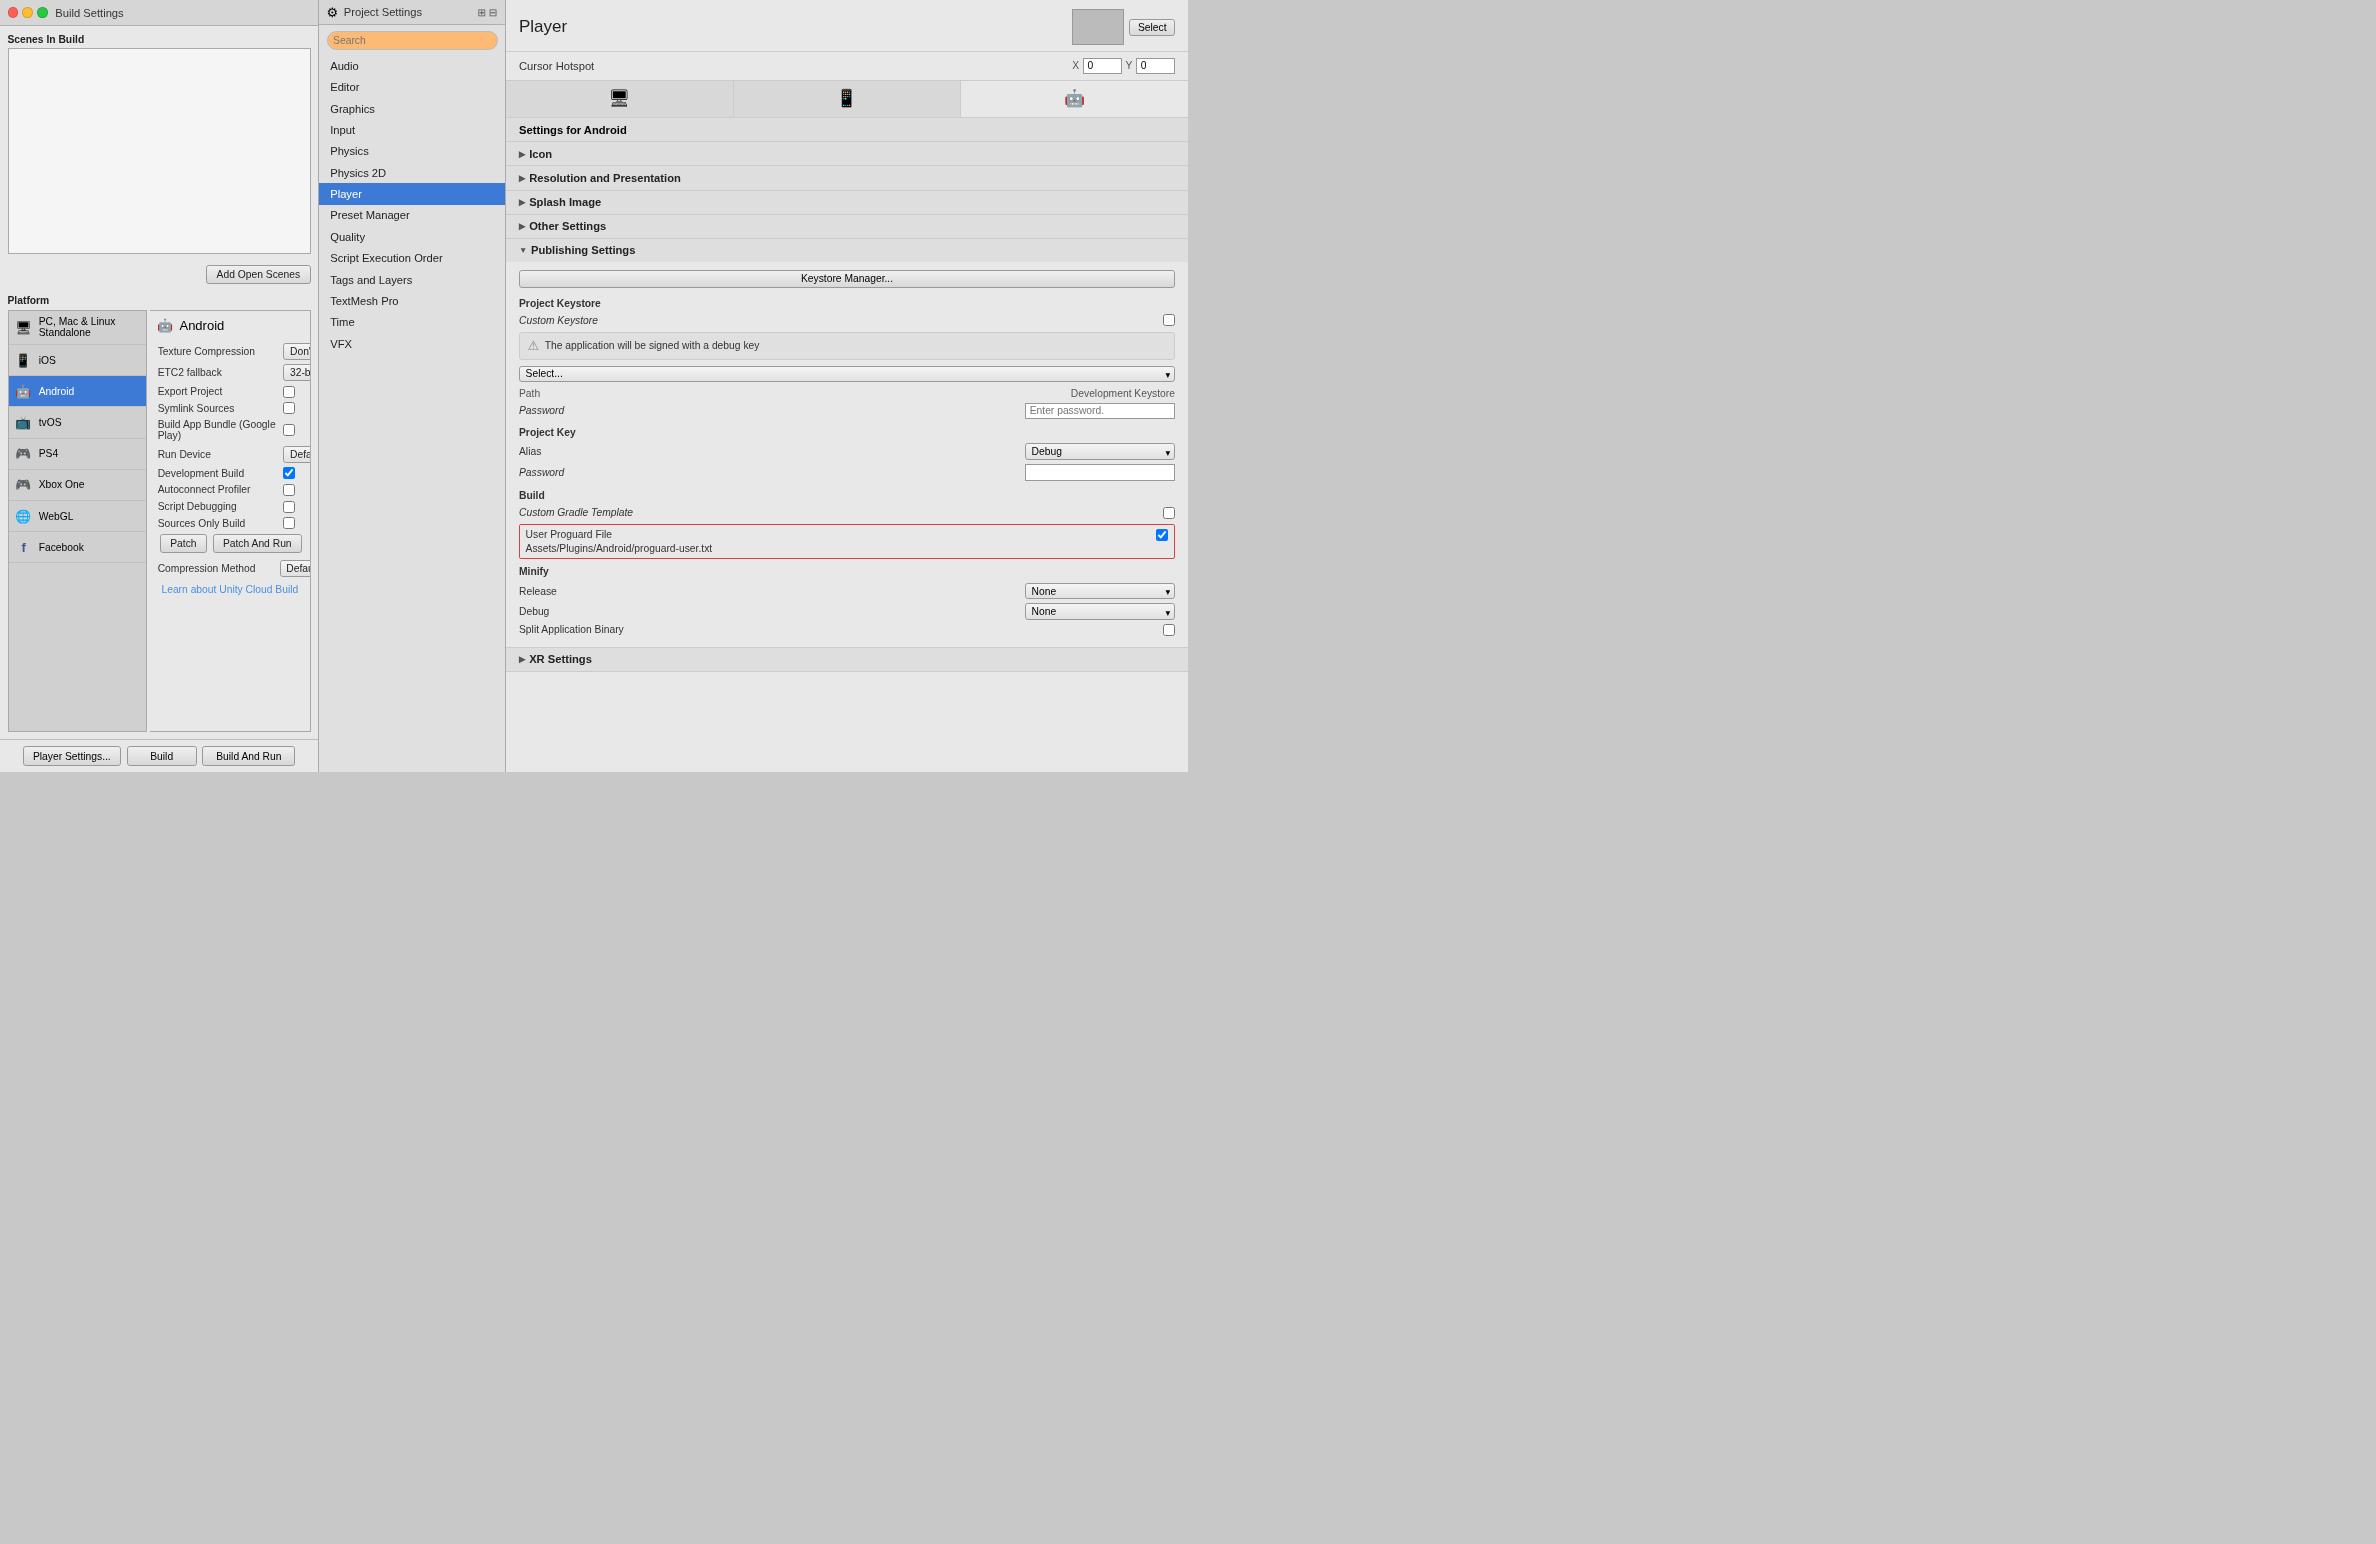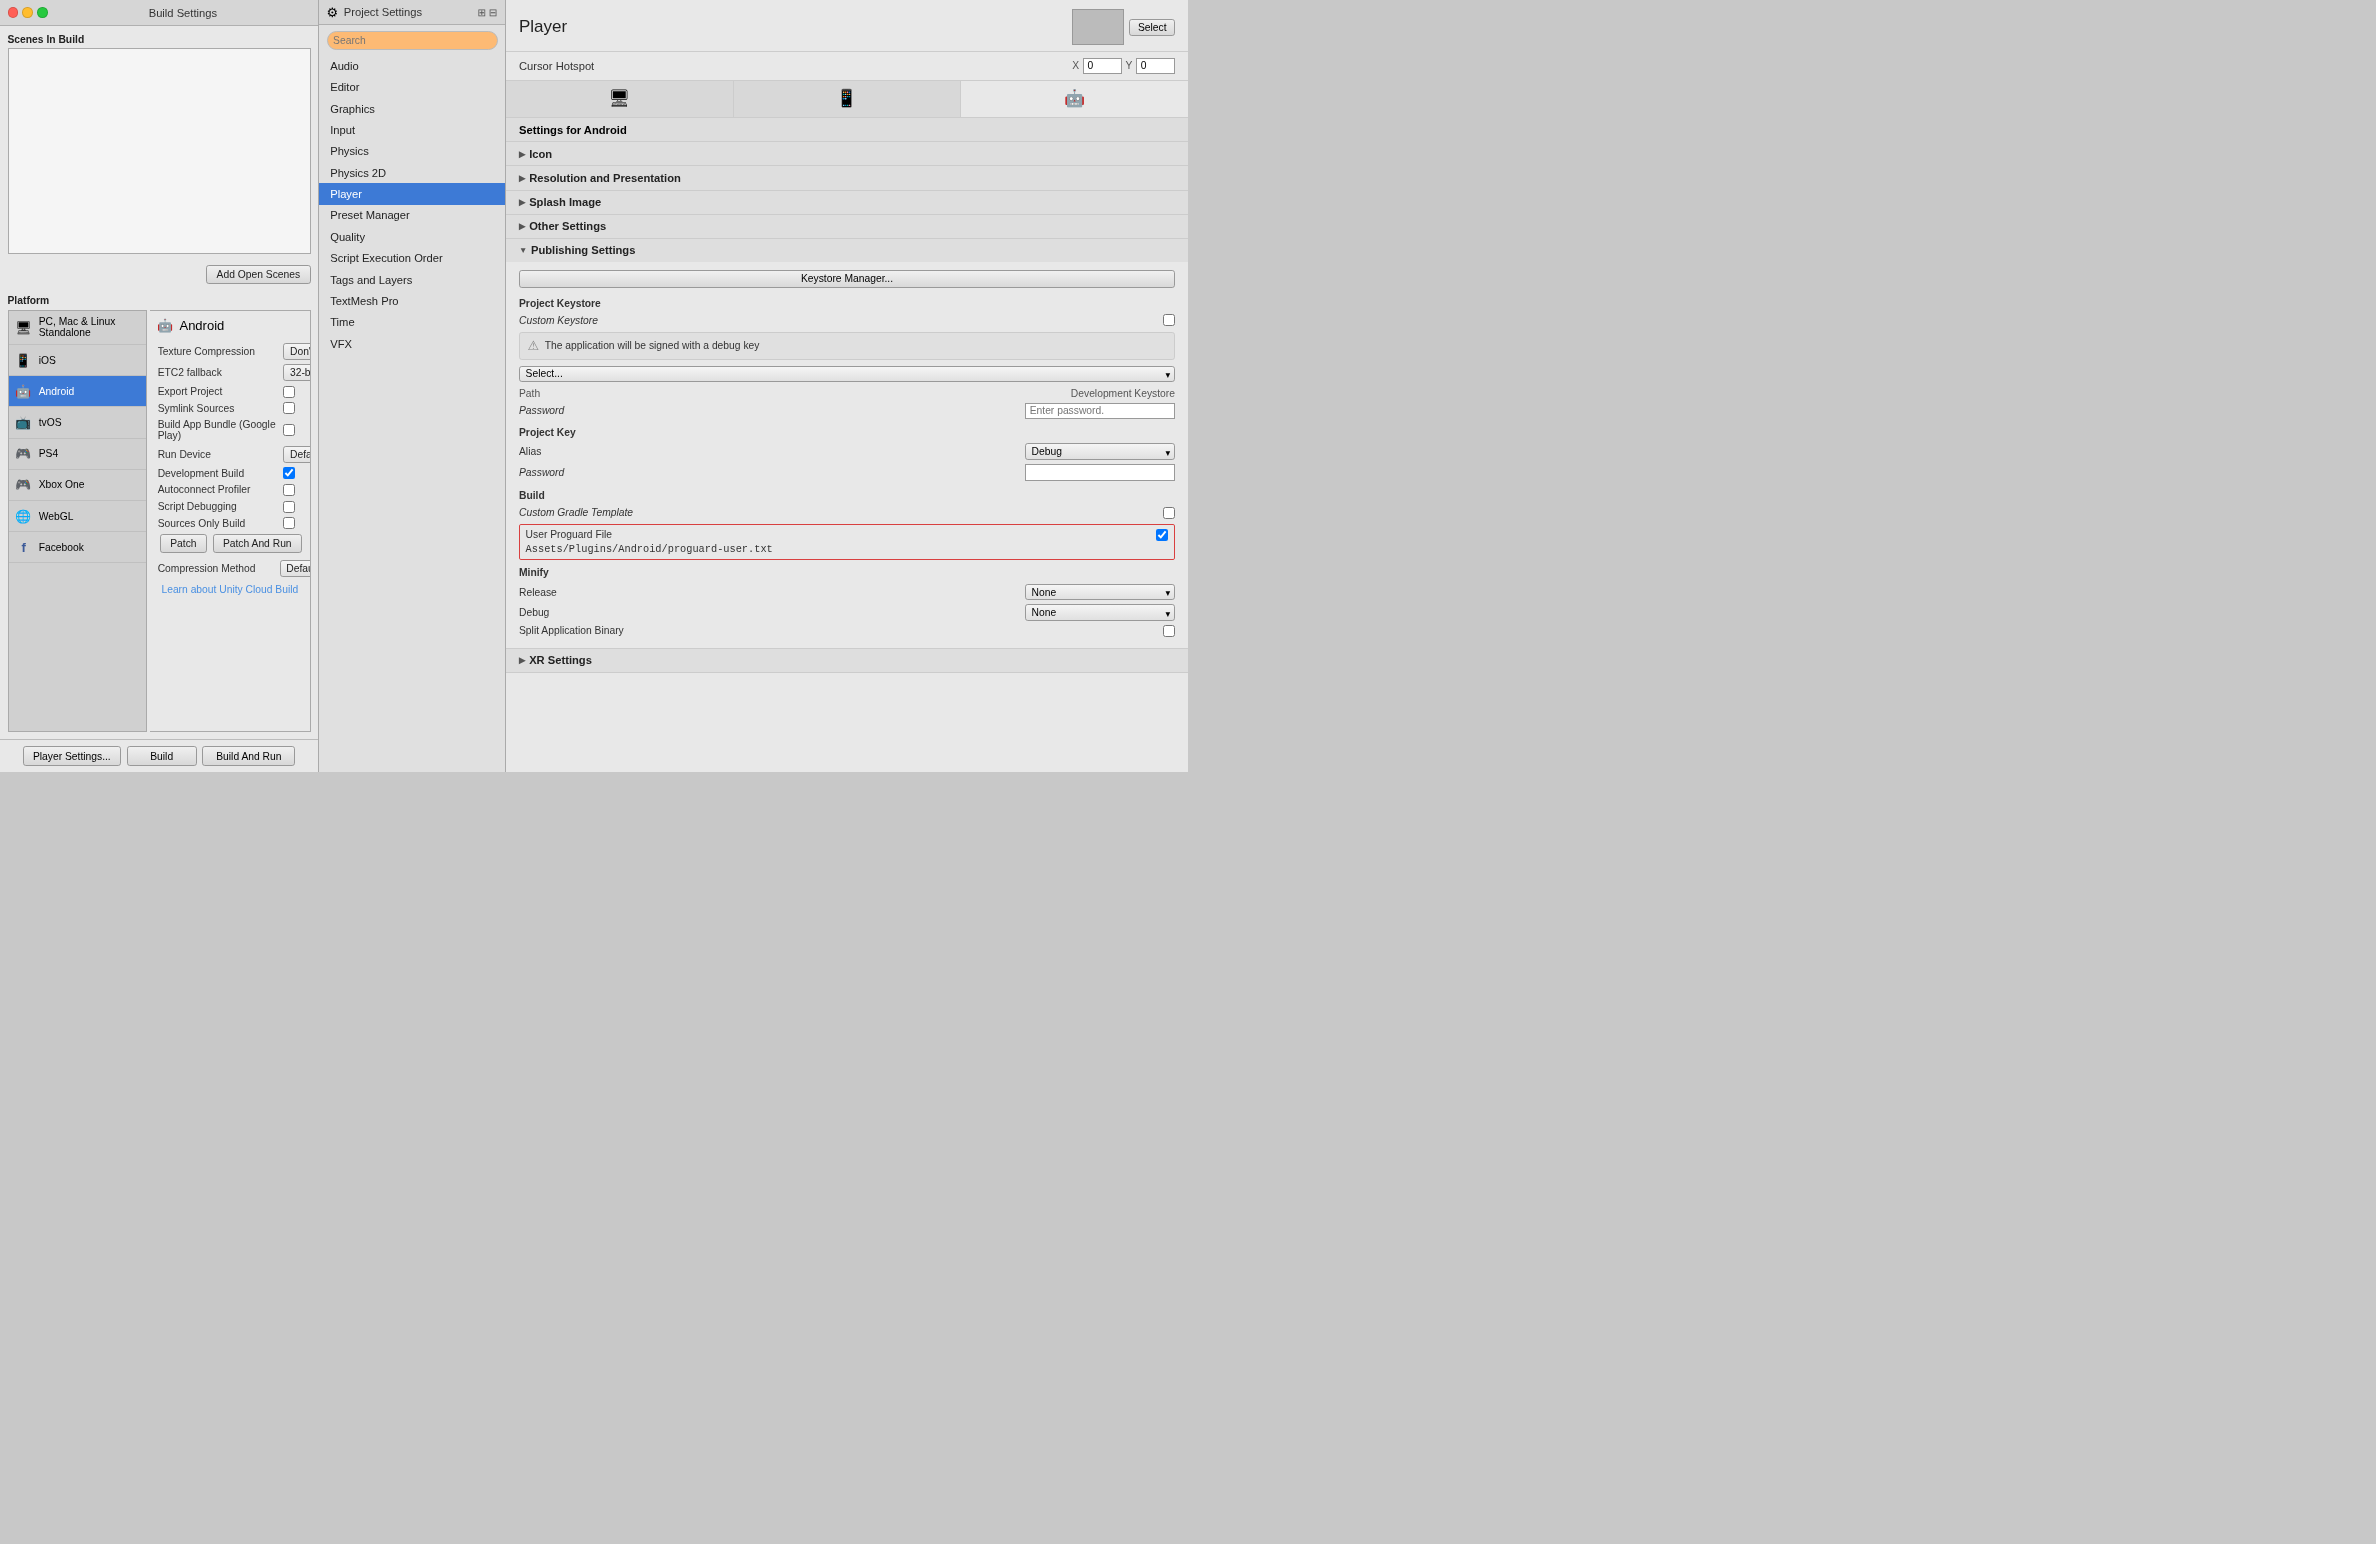--- a/index.html
+++ b/index.html
@@ -43,21 +43,21 @@
       height: 10.3px;
       border-radius: 50%;
       border: 0.9px solid rgba(0,0,0,0.15);
     }
     .tl-red { background: #ff5f56; }
     .tl-yellow { background: #ffbd2e; }
     .tl-green { background: #27c93f; }
 
     .window-title {
       flex: 1;
-      text-align: center;
+      text-align: left;
       font-size: 11.2px;
       color: #333;
     }
 
     .scenes-section {
       padding: 7.5px;
       flex: 0 0 auto;
     }
 
     .section-label {
@@ -607,21 +607,20 @@
     .upg-label {
       flex: 1;
       font-size: 10.3px;
       color: #333;
       font-weight: 500;
     }
 
     .upg-path {
       font-size: 10.3px;
       color: #333;
-      font-family: Liberation Mono, monospace;
     }
 
     .minify-row {
       display: flex;
       align-items: center;
       margin-bottom: 3.7px;
     }
 
     .minify-label {
       flex: 1;

